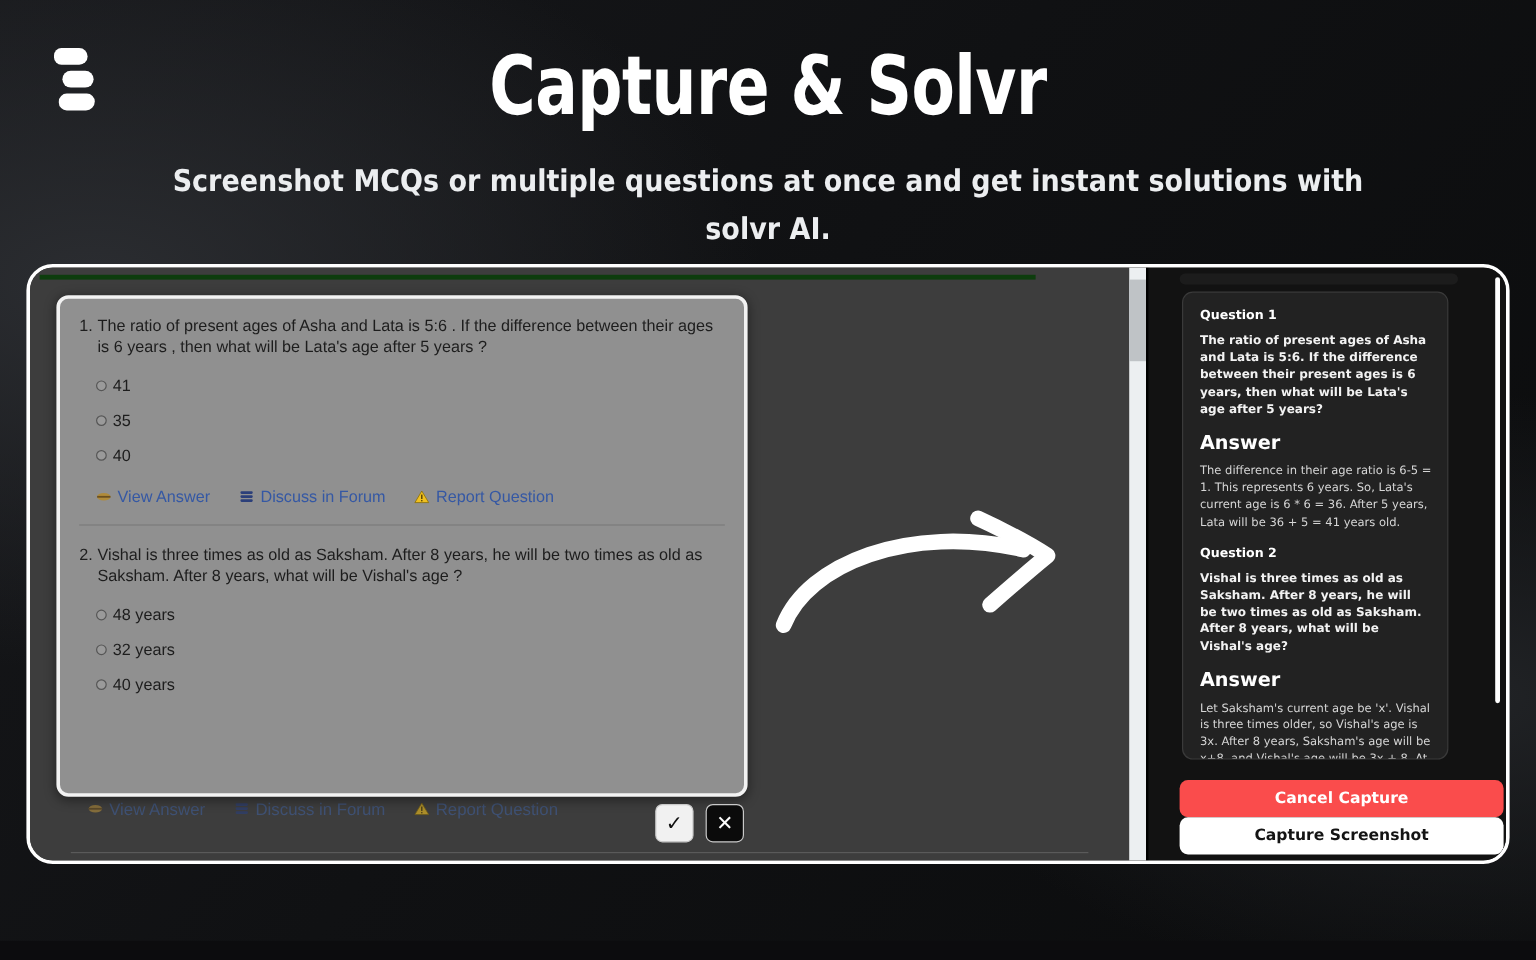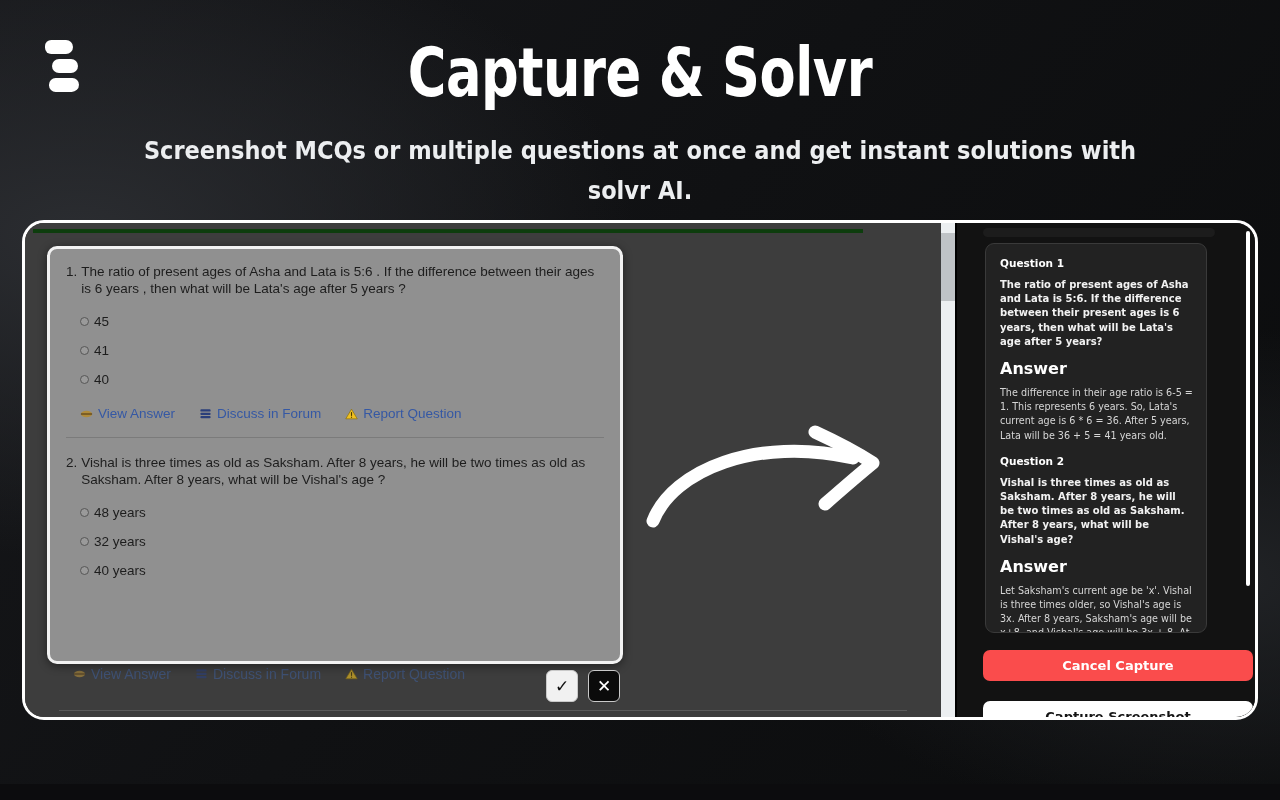--- a/index.html
+++ b/index.html
@@ -290,21 +290,21 @@
   }
   .ext-btn {
     height: 31px;
     border-radius: 7px;
     display: flex;
     align-items: center;
     justify-content: center;
     font-family: "DejaVu Sans", sans-serif;
     font-size: 13px;
     font-weight: 700;
-    margin-bottom: 20px;
+    margin-bottom: 0;
     cursor: pointer;
   }
   .ext-btn.cancel { background: #fa4c4c; color: #ffffff; }
   .ext-btn.capture { background: #ffffff; color: #141414; font-weight: 600; }
 
   .ext-divider {
     position: absolute;
     left: 0; top: 0;
     width: 2px; height: 100%;
     background: #000;
@@ -359,25 +359,25 @@
       <div class="selection">
 
         <div class="q-block">
           <div class="q-title">
             <span class="q-num">1.</span>
             <span class="q-text">The ratio of present ages of Asha and Lata is 5:6 . If the difference between their ages is 6 years , then what will be Lata's age after 5 years ?</span>
           </div>
           <div class="opts">
             <label class="opt">
               <span class="radio"></span>
-              <span>45</span>
-            </label>
-            <label class="opt">
-              <span class="radio"></span>
               <span>41</span>
+            </label>
+            <label class="opt">
+              <span class="radio"></span>
+              <span>35</span>
             </label>
             <label class="opt">
               <span class="radio"></span>
               <span>40</span>
             </label>
           </div>
           <div class="links">
             <span class="link">
               <svg class="ico" viewBox="0 0 14 12">
                 <ellipse cx="7" cy="6" rx="6" ry="3.4" fill="#b08b3a"></ellipse>

